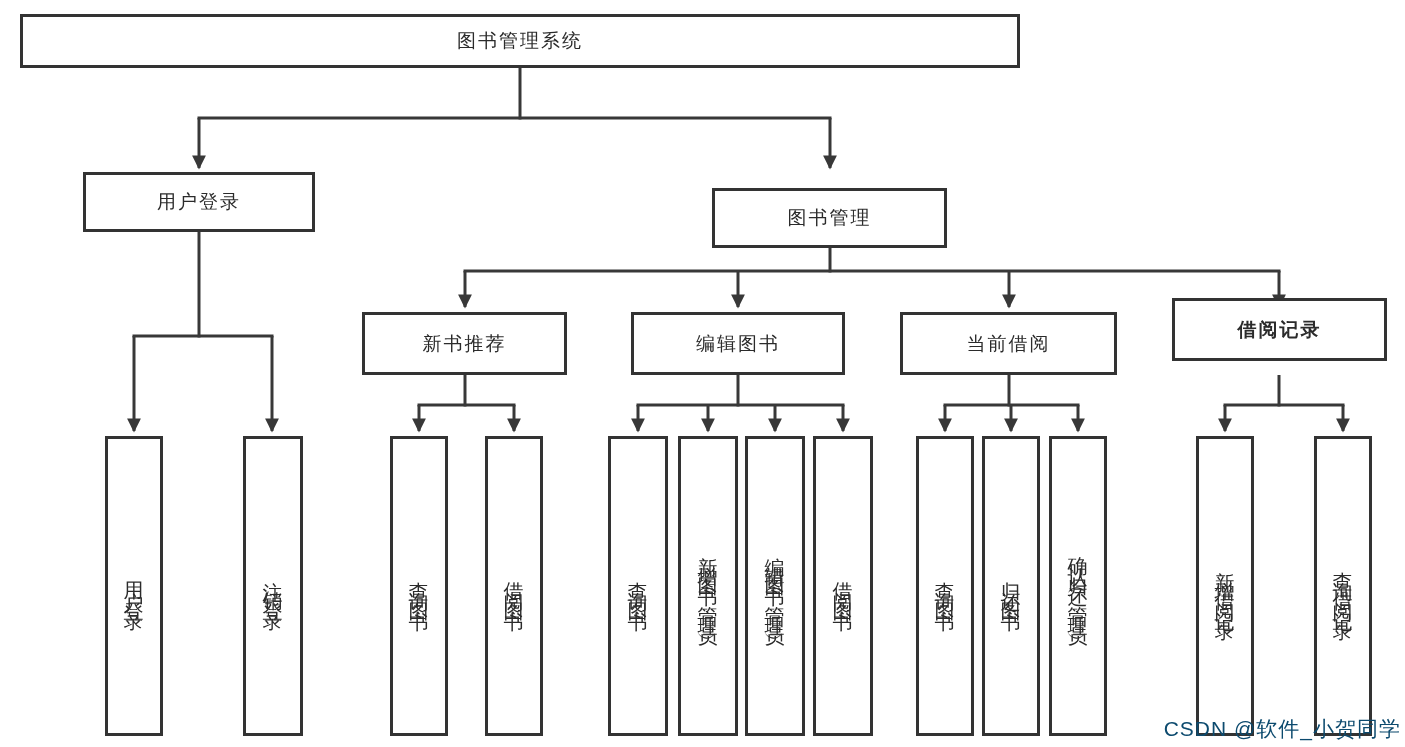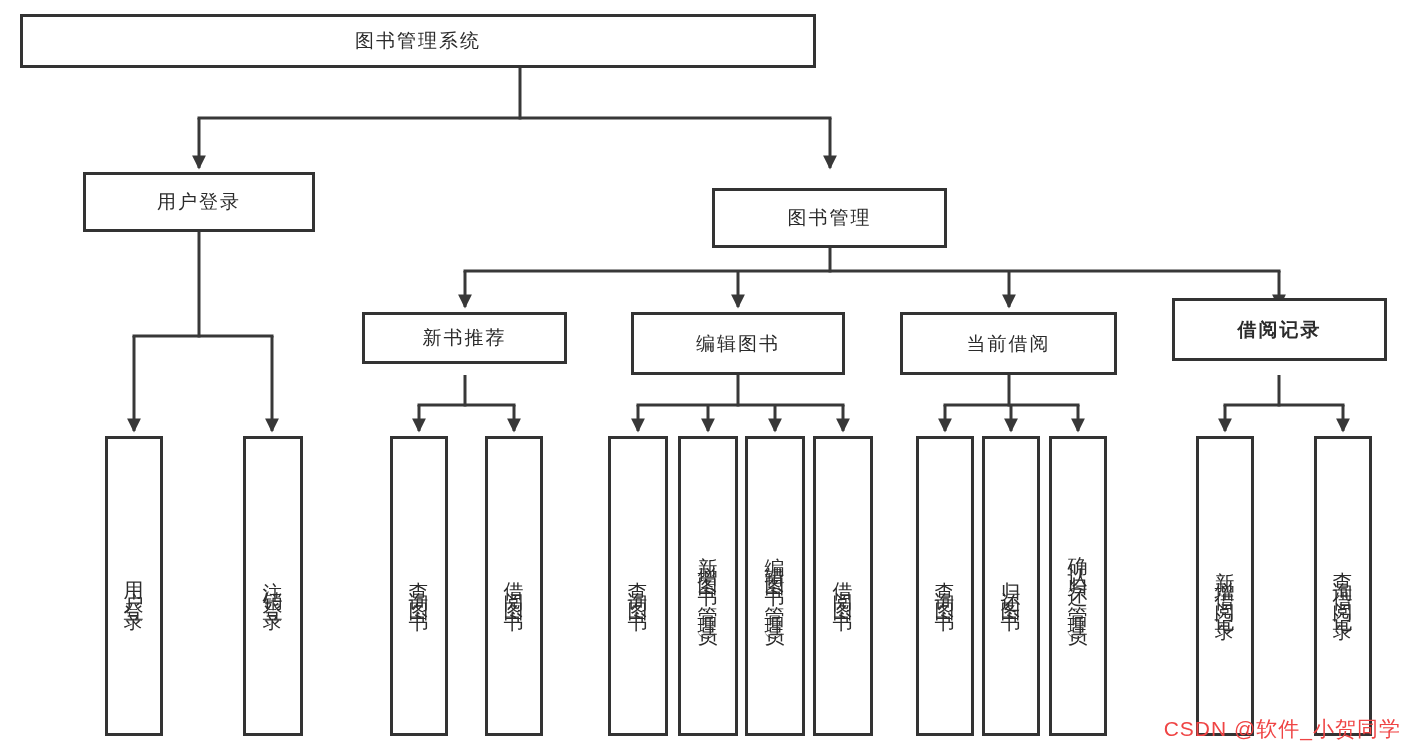--- a/index.html
+++ b/index.html
@@ -31,21 +31,21 @@
     writing-mode:vertical-rl;
     font-size:20px;
     letter-spacing:10px;
     line-height:1.1;
     white-space:nowrap;
   }
   .watermark {
     position:absolute;
     right:4px; bottom:4px;
     font-size:21px;
-    color:#ef4444;
+    color:#0c4a6e;
     letter-spacing:1px;
     z-index:3;
     white-space:nowrap;
   }
 </style>
 </head>
 <body>
 
 <div class="canvas">
 
@@ -97,32 +97,32 @@
       <line x1="1078" y1="405" x2="1078" y2="431" marker-end="url(#arrow)"></line>
     </g>
     <g stroke="#383838" stroke-width="3" fill="none">
       <line x1="1279" y1="375" x2="1279" y2="406.5"></line>
       <line x1="1223.5" y1="405" x2="1344.5" y2="405"></line>
       <line x1="1225" y1="405" x2="1225" y2="431" marker-end="url(#arrow)"></line>
       <line x1="1343" y1="405" x2="1343" y2="431" marker-end="url(#arrow)"></line>
     </g>
   </svg>
 
-  <div class="box h" style="left:20px;top:14px;width:796px;height:54px;">
+  <div class="box h" style="left:20px;top:14px;width:1000px;height:54px;">
     <span>图书管理系统</span>
   </div>
 
   <div class="box h" style="left:83px;top:172px;width:232px;height:60px;">
     <span>用户登录</span>
   </div>
   <div class="box h" style="left:712px;top:188px;width:235px;height:60px;">
     <span>图书管理</span>
   </div>
 
-  <div class="box h" style="left:362px;top:312px;width:205px;height:52px;">
+  <div class="box h" style="left:362px;top:312px;width:205px;height:63px;">
     <span>新书推荐</span>
   </div>
   <div class="box h" style="left:631px;top:312px;width:214px;height:63px;">
     <span>编辑图书</span>
   </div>
   <div class="box h" style="left:900px;top:312px;width:217px;height:63px;">
     <span>当前借阅</span>
   </div>
   <div class="box h" style="left:1172px;top:298px;width:215px;height:63px;font-weight:bold;">
     <span>借阅记录</span>

